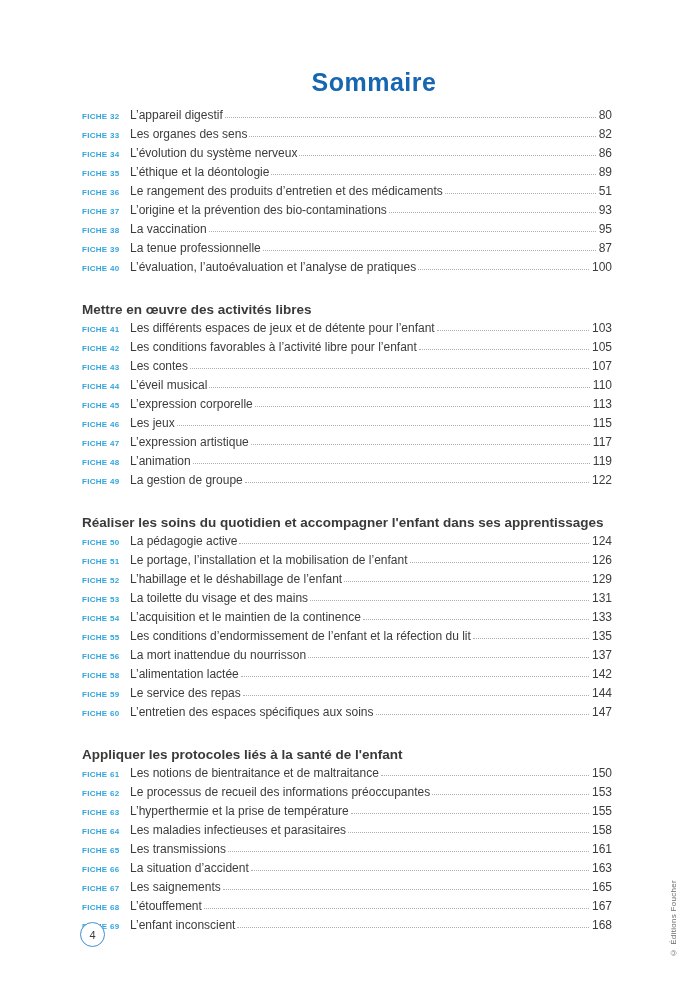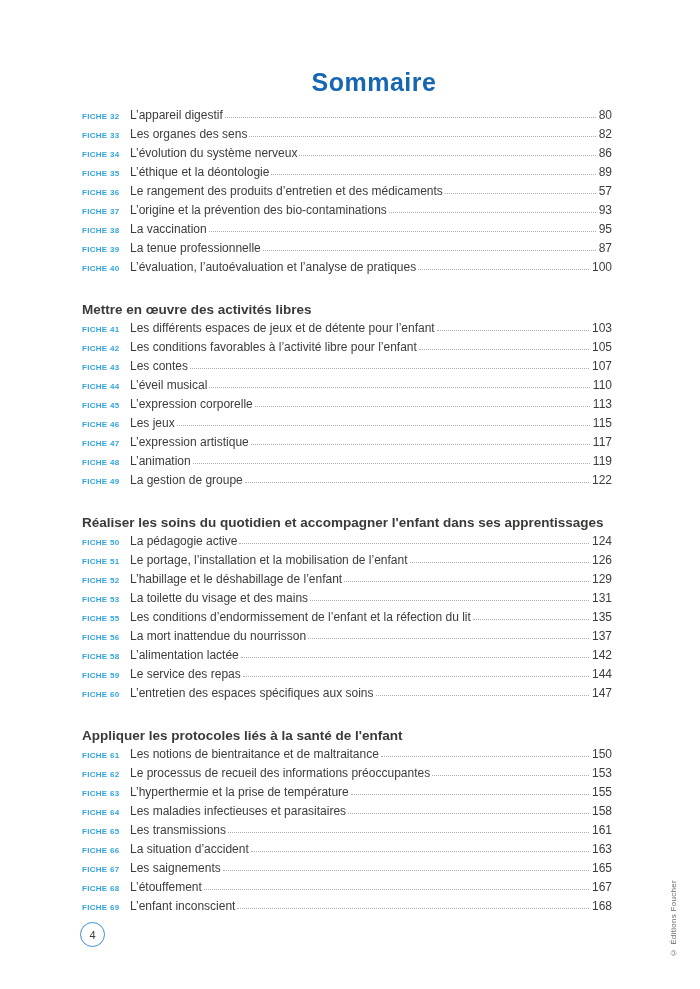--- a/index.html
+++ b/index.html
@@ -132,21 +132,21 @@
     <span class="fiche">FICHE 35</span>
     <span class="entry-title">L’éthique et la déontologie</span>
     <span class="dots"></span>
     <span class="pagenum">89</span>
   </div>
 
   <div class="entry">
     <span class="fiche">FICHE 36</span>
     <span class="entry-title">Le rangement des produits d’entretien et des médicaments</span>
     <span class="dots"></span>
-    <span class="pagenum">57</span>
+    <span class="pagenum">51</span>
   </div>
 
   <div class="entry">
     <span class="fiche">FICHE 37</span>
     <span class="entry-title">L’origine et la prévention des bio-contaminations</span>
     <span class="dots"></span>
     <span class="pagenum">93</span>
   </div>
 
   <div class="entry">
@@ -264,20 +264,26 @@
     <span class="pagenum">129</span>
   </div>
 
   <div class="entry">
     <span class="fiche">FICHE 53</span>
     <span class="entry-title">La toilette du visage et des mains</span>
     <span class="dots"></span>
     <span class="pagenum">131</span>
   </div>
 
+  <div class="entry">
+    <span class="fiche">FICHE 54</span>
+    <span class="entry-title">L’acquisition et le maintien de la continence</span>
+    <span class="dots"></span>
+    <span class="pagenum">133</span>
+  </div>
 
   <div class="entry">
     <span class="fiche">FICHE 55</span>
     <span class="entry-title">Les conditions d’endormissement de l’enfant et la réfection du lit</span>
     <span class="dots"></span>
     <span class="pagenum">135</span>
   </div>
 
   <div class="entry">
     <span class="fiche">FICHE 56</span>

